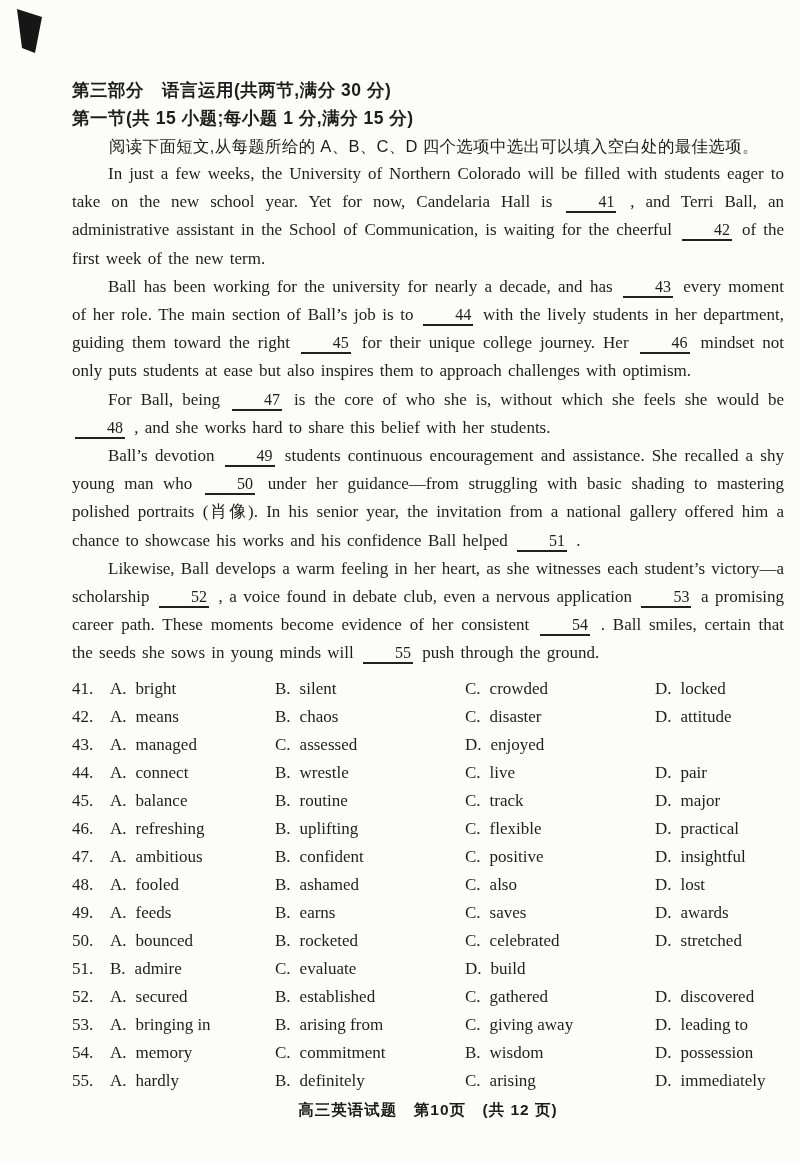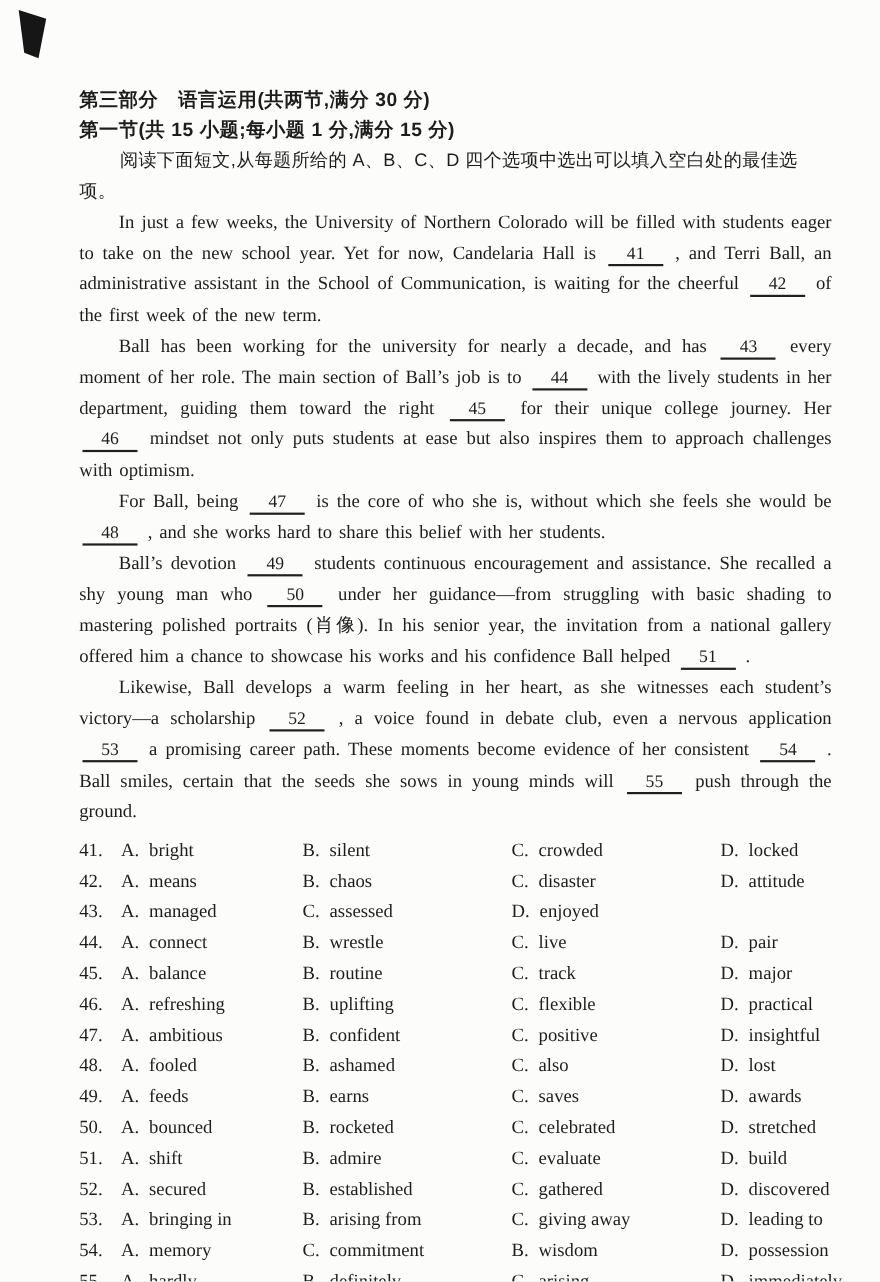--- a/index.html
+++ b/index.html
@@ -4,21 +4,21 @@
 <style>
   html, body { margin: 0; padding: 0; background: #e9e9e7; }
   .page {
     position: relative;
     width: 800px;
     height: 1165px;
     margin: 0 auto;
     background: #fcfcfa;
     color: #1d1d1d;
     box-sizing: border-box;
-    padding: 76px 44px 0 72px;
+    padding: 76px 16px 0 72px;
     overflow: hidden;
     font-family: "Liberation Serif", serif;
   }
   .corner-mark {
     position: absolute;
     left: 12px;
     top: 6px;
   }
   .h1, .h2 {
     font-family: "Liberation Sans", sans-serif;
@@ -41,21 +41,21 @@
     line-height: 28.2px;
     text-align: justify;
     text-indent: 36px;
     word-spacing: 2px;
   }
   .blank {
     display: inline-block;
     min-width: 46px;
     margin: 0 3px;
     padding: 0 2px;
-    text-align: center;
+    text-align: right;
     border-bottom: 2px solid #202020;
     line-height: 19px;
     font-size: 16px;
     text-indent: 0;
   }
   .options {
     margin-top: 7px;
     font-size: 17px;
   }
   .opt-row {
@@ -162,21 +162,20 @@
       </div>
       <div class="opt-row">
         <span class="q-no">50.</span>
         <span class="opt-cell"><span class="letter">A.</span><span class="word">bounced</span></span>
         <span class="opt-cell"><span class="letter">B.</span><span class="word">rocketed</span></span>
         <span class="opt-cell"><span class="letter">C.</span><span class="word">celebrated</span></span>
         <span class="opt-cell"><span class="letter">D.</span><span class="word">stretched</span></span>
       </div>
       <div class="opt-row">
         <span class="q-no">51.</span>
-        <span class="opt-cell"><span class="letter">A.</span><span class="word">shift</span></span>
         <span class="opt-cell"><span class="letter">B.</span><span class="word">admire</span></span>
         <span class="opt-cell"><span class="letter">C.</span><span class="word">evaluate</span></span>
         <span class="opt-cell"><span class="letter">D.</span><span class="word">build</span></span>
       </div>
       <div class="opt-row">
         <span class="q-no">52.</span>
         <span class="opt-cell"><span class="letter">A.</span><span class="word">secured</span></span>
         <span class="opt-cell"><span class="letter">B.</span><span class="word">established</span></span>
         <span class="opt-cell"><span class="letter">C.</span><span class="word">gathered</span></span>
         <span class="opt-cell"><span class="letter">D.</span><span class="word">discovered</span></span>

